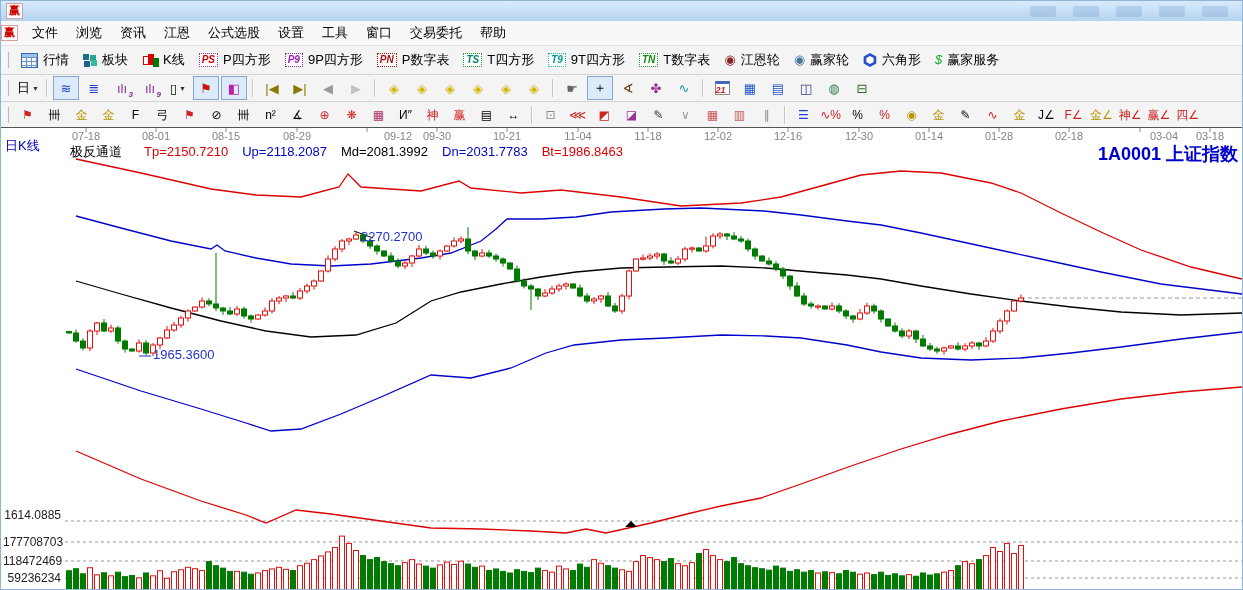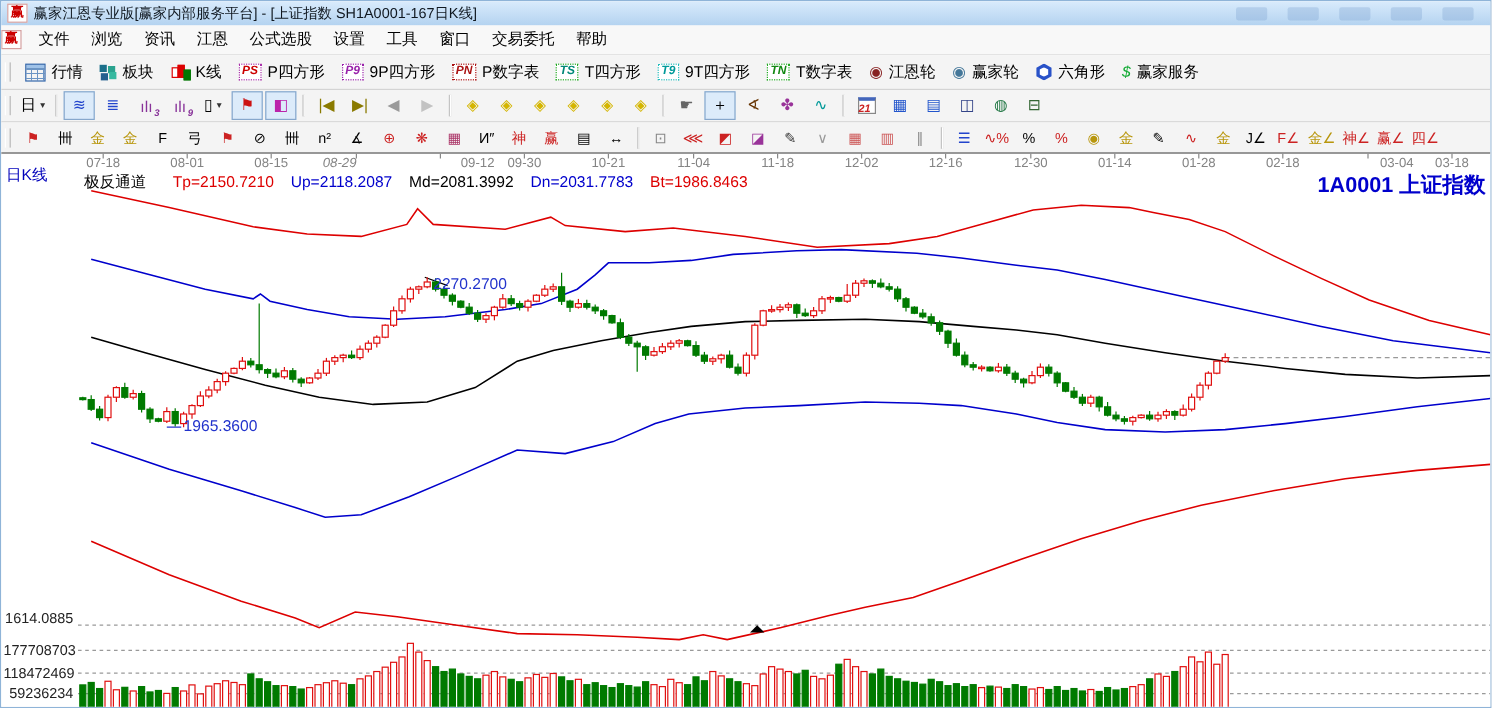--- a/index.html
+++ b/index.html
@@ -58,21 +58,20 @@
   .scale-label{position:absolute;left:2px;width:58px;text-align:right;font-size:12px;color:#222;background:#fff}
   .annotation{position:absolute;font-size:13px;color:#2233cc;white-space:nowrap}
 </style>
 </head>
 <body>
 
 <div id="win">
 
   <div id="titlebar">
     <span class="logo">赢</span>
-    <span id="title-text">赢家江恩专业版[赢家内部服务平台] - [上证指数  SH1A0001-167日K线]</span>
     <span id="faded-box">
       <i class="faded-item"></i>
       <i class="faded-item"></i>
       <i class="faded-item"></i>
       <i class="faded-item"></i>
       <i class="faded-item"></i>
     </span>
   </div>
 
   <div id="menubar">
@@ -837,21 +836,21 @@
         <polygon points="624,399 636,399 630,393" fill="#000"></polygon>
       </svg>
     <div id="kline-label">日K线</div>
     <div id="legend"><span class="legend-item" style="color: rgb(0, 0, 0); margin-right: 22px;">极反通道</span><span class="legend-item" style="color: rgb(221, 0, 0); margin-right: 14px;">Tp=2150.7210</span><span class="legend-item" style="color: rgb(0, 0, 204); margin-right: 14px;">Up=2118.2087</span><span class="legend-item" style="color: rgb(0, 0, 0); margin-right: 14px;">Md=2081.3992</span><span class="legend-item" style="color: rgb(0, 0, 204); margin-right: 14px;">Dn=2031.7783</span><span class="legend-item" style="color: rgb(221, 0, 0); margin-right: 0px;">Bt=1986.8463</span></div>
     <div id="symbol-label">1A0001  上证指数</div>
     <div class="scale-label" style="top:380px">1614.0885</div>
 
   <span class="date-label" style="left: 85px; text-align: center;">07-18</span>
       <span class="date-label" style="left: 155px;">08-01</span>
       <span class="date-label" style="left: 225px;">08-15</span>
-      <span class="date-label" style="left: 282px; font-style: italic;">08-29</span>
+      <span class="date-label" style="left: 296px;">08-29</span>
       <span class="date-label" style="left: 366px; margin-left: 31px;">09-12</span>
       <span class="date-label" style="left: 436px;">09-30</span>
       <span class="date-label" style="left: 506px;">10-21</span>
       <span class="date-label" style="left: 577px;">11-04</span>
       <span class="date-label" style="left: 647px;">11-18</span>
       <span class="date-label" style="left: 717px;">12-02</span>
       <span class="date-label" style="left: 787px;">12-16</span>
       <span class="date-label" style="left: 858px;">12-30</span>
       <span class="date-label" style="left: 928px;">01-14</span>
       <span class="date-label" style="left: 998px;">01-28</span>

